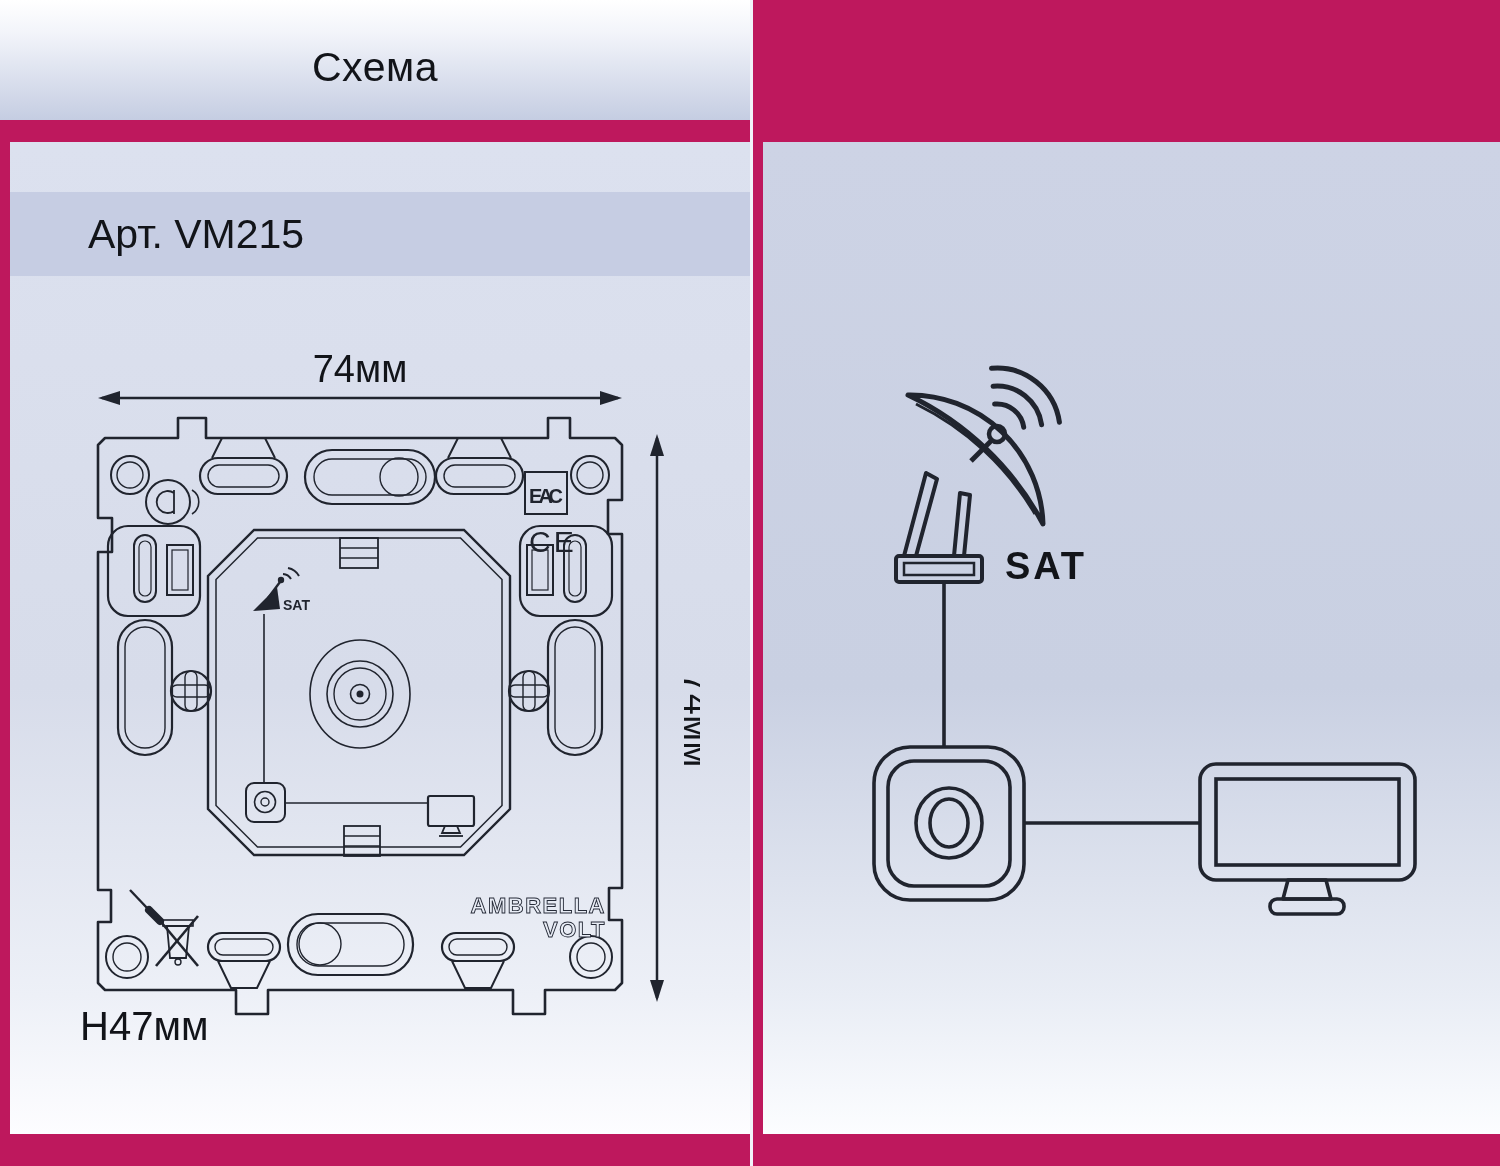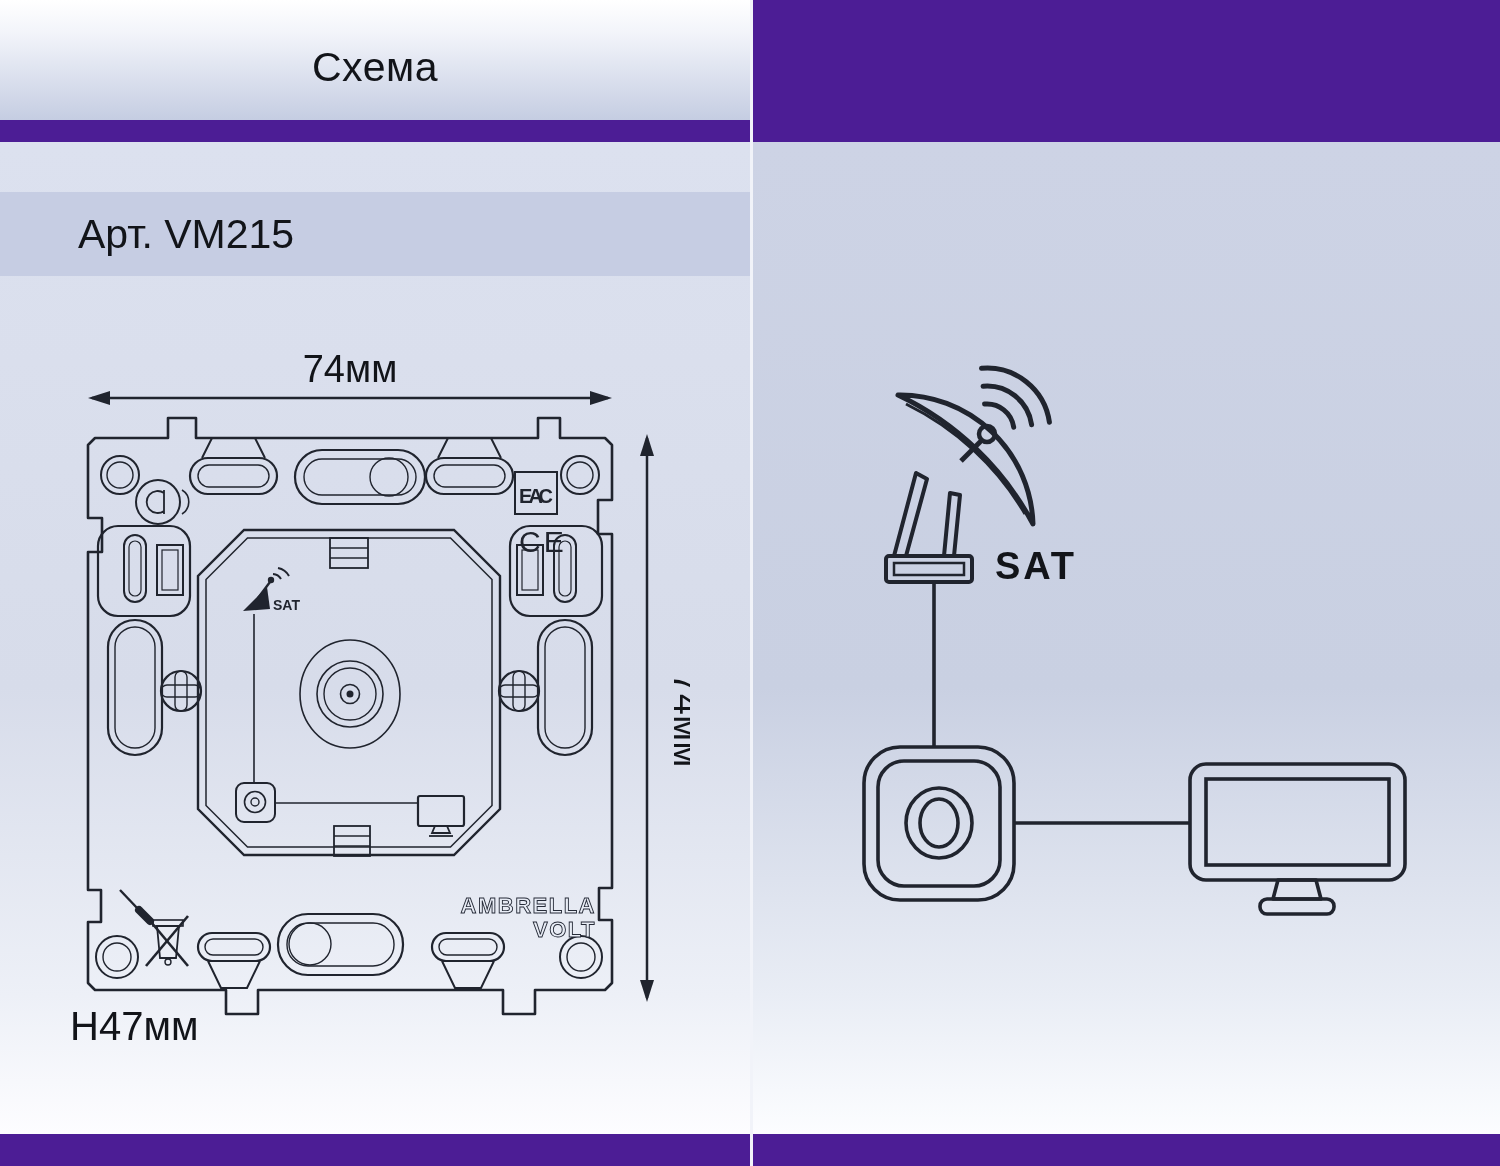--- a/index.html
+++ b/index.html
@@ -1,26 +1,26 @@
 <!DOCTYPE html>
 <html><head>
 <meta charset="utf-8">
 <style>
   html,body{margin:0;padding:0;}
   .page{position:relative;width:1500px;height:1166px;overflow:hidden;
         font-family:"Liberation Sans","DejaVu Sans",sans-serif;background:#fff;}
-  .panel{position:absolute;top:0;height:1166px;background:#4c1d95;}
+  .panel{position:absolute;top:0;height:1166px;background:#be185d;}
   .panel-left{left:0;width:750px;}
   .panel-right{left:753px;width:747px;}
   .divider{position:absolute;left:750px;top:0;width:3px;height:1166px;background:#f1f3f9;}
   .hdr{position:absolute;left:0;top:0;width:100%;height:120px;
        background:linear-gradient(180deg,#ffffff 0%,#f2f4fa 28%,#c5cde2 100%);
        display:flex;align-items:center;justify-content:center;}
   .hdr-title{font-size:41px;font-weight:500;color:#121419;letter-spacing:.5px;padding-top:14px;}
-  .content{position:absolute;left:0;top:142px;width:100%;height:992px;}
+  .content{position:absolute;left:10px;top:142px;width:100%;height:992px;}
   .content-left{background:linear-gradient(180deg,#dce1ef 0%,#d7dcea 55%,#edf0f7 86%,#fdfdff 100%);}
   .content-right{background:linear-gradient(180deg,#cdd3e5 0%,#c9d0e2 55%,#e9edf5 86%,#fcfdff 100%);}
   .article-band{position:absolute;left:0;top:50px;width:100%;height:84px;background:#c6cde3;
                 display:flex;align-items:center;}
   .article-text{font-size:41px;font-weight:500;color:#121419;padding-left:78px;}
   svg{position:absolute;}
   svg text{font-family:"Liberation Sans","DejaVu Sans",sans-serif;}
   .ln{fill:none;stroke:#20242e;}
   .dim-text{font-size:38px;font-weight:500;fill:#121419;}
   .h-text{font-size:40px;font-weight:500;fill:#121419;}

